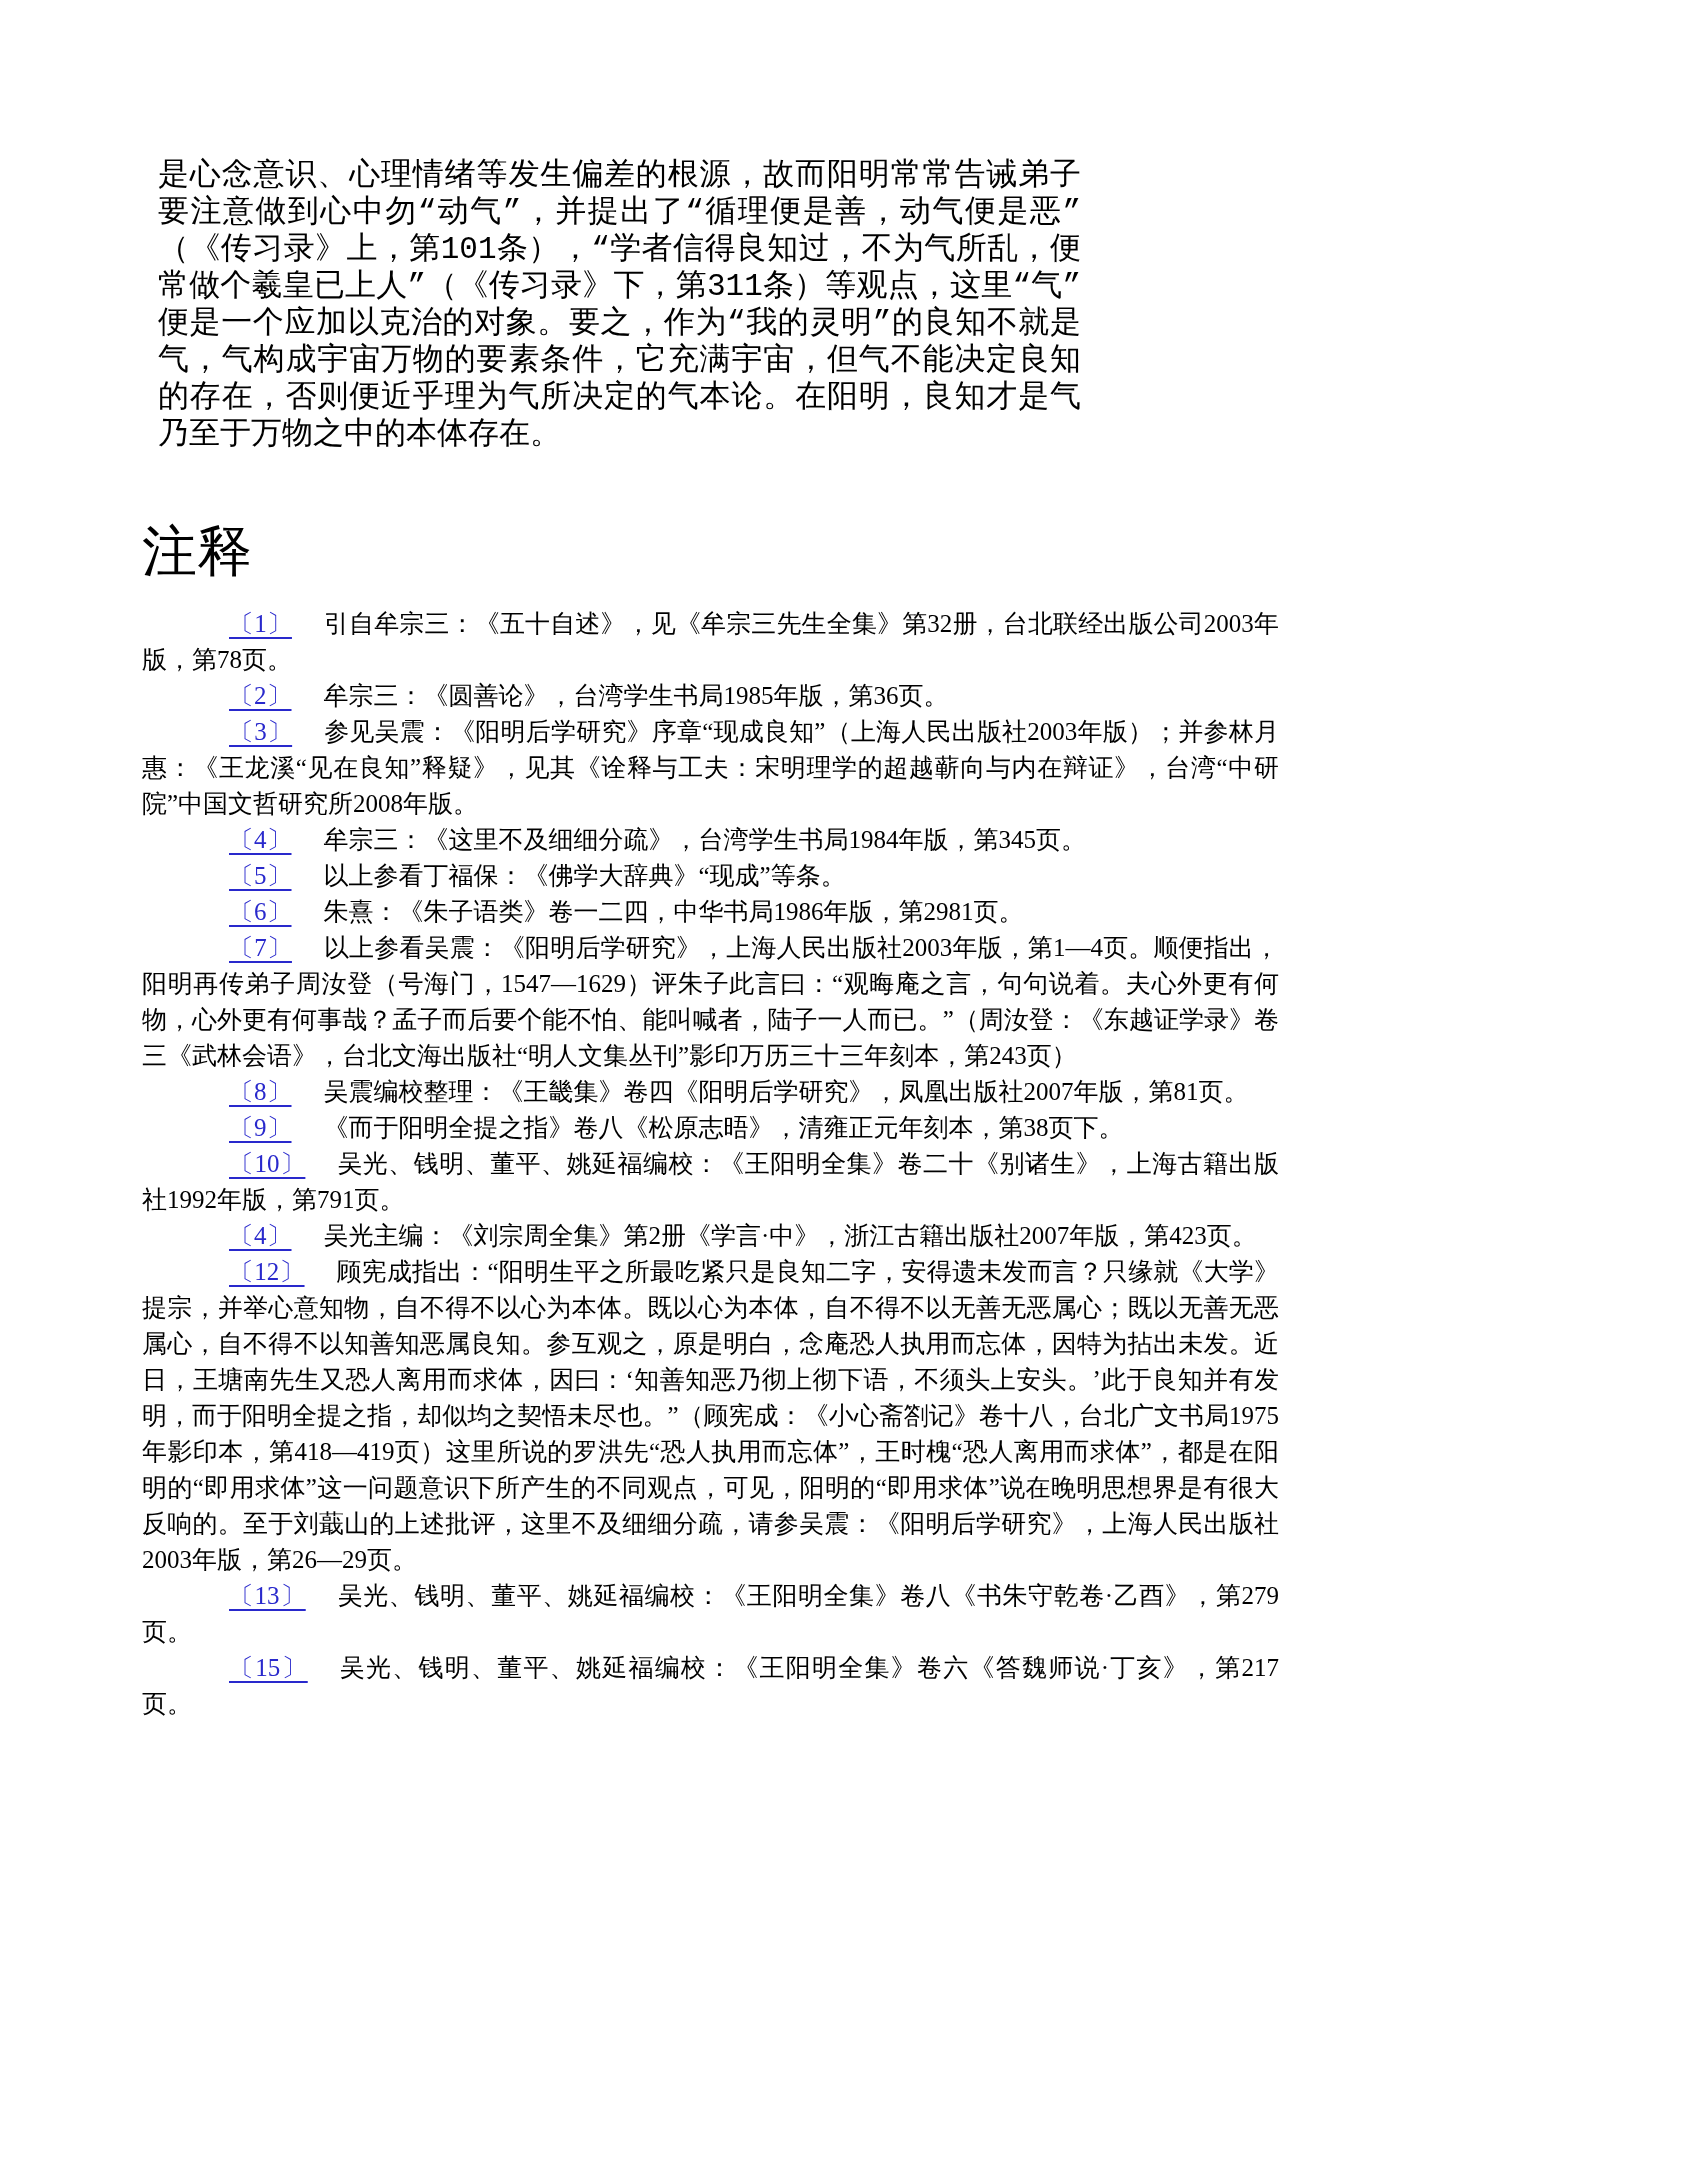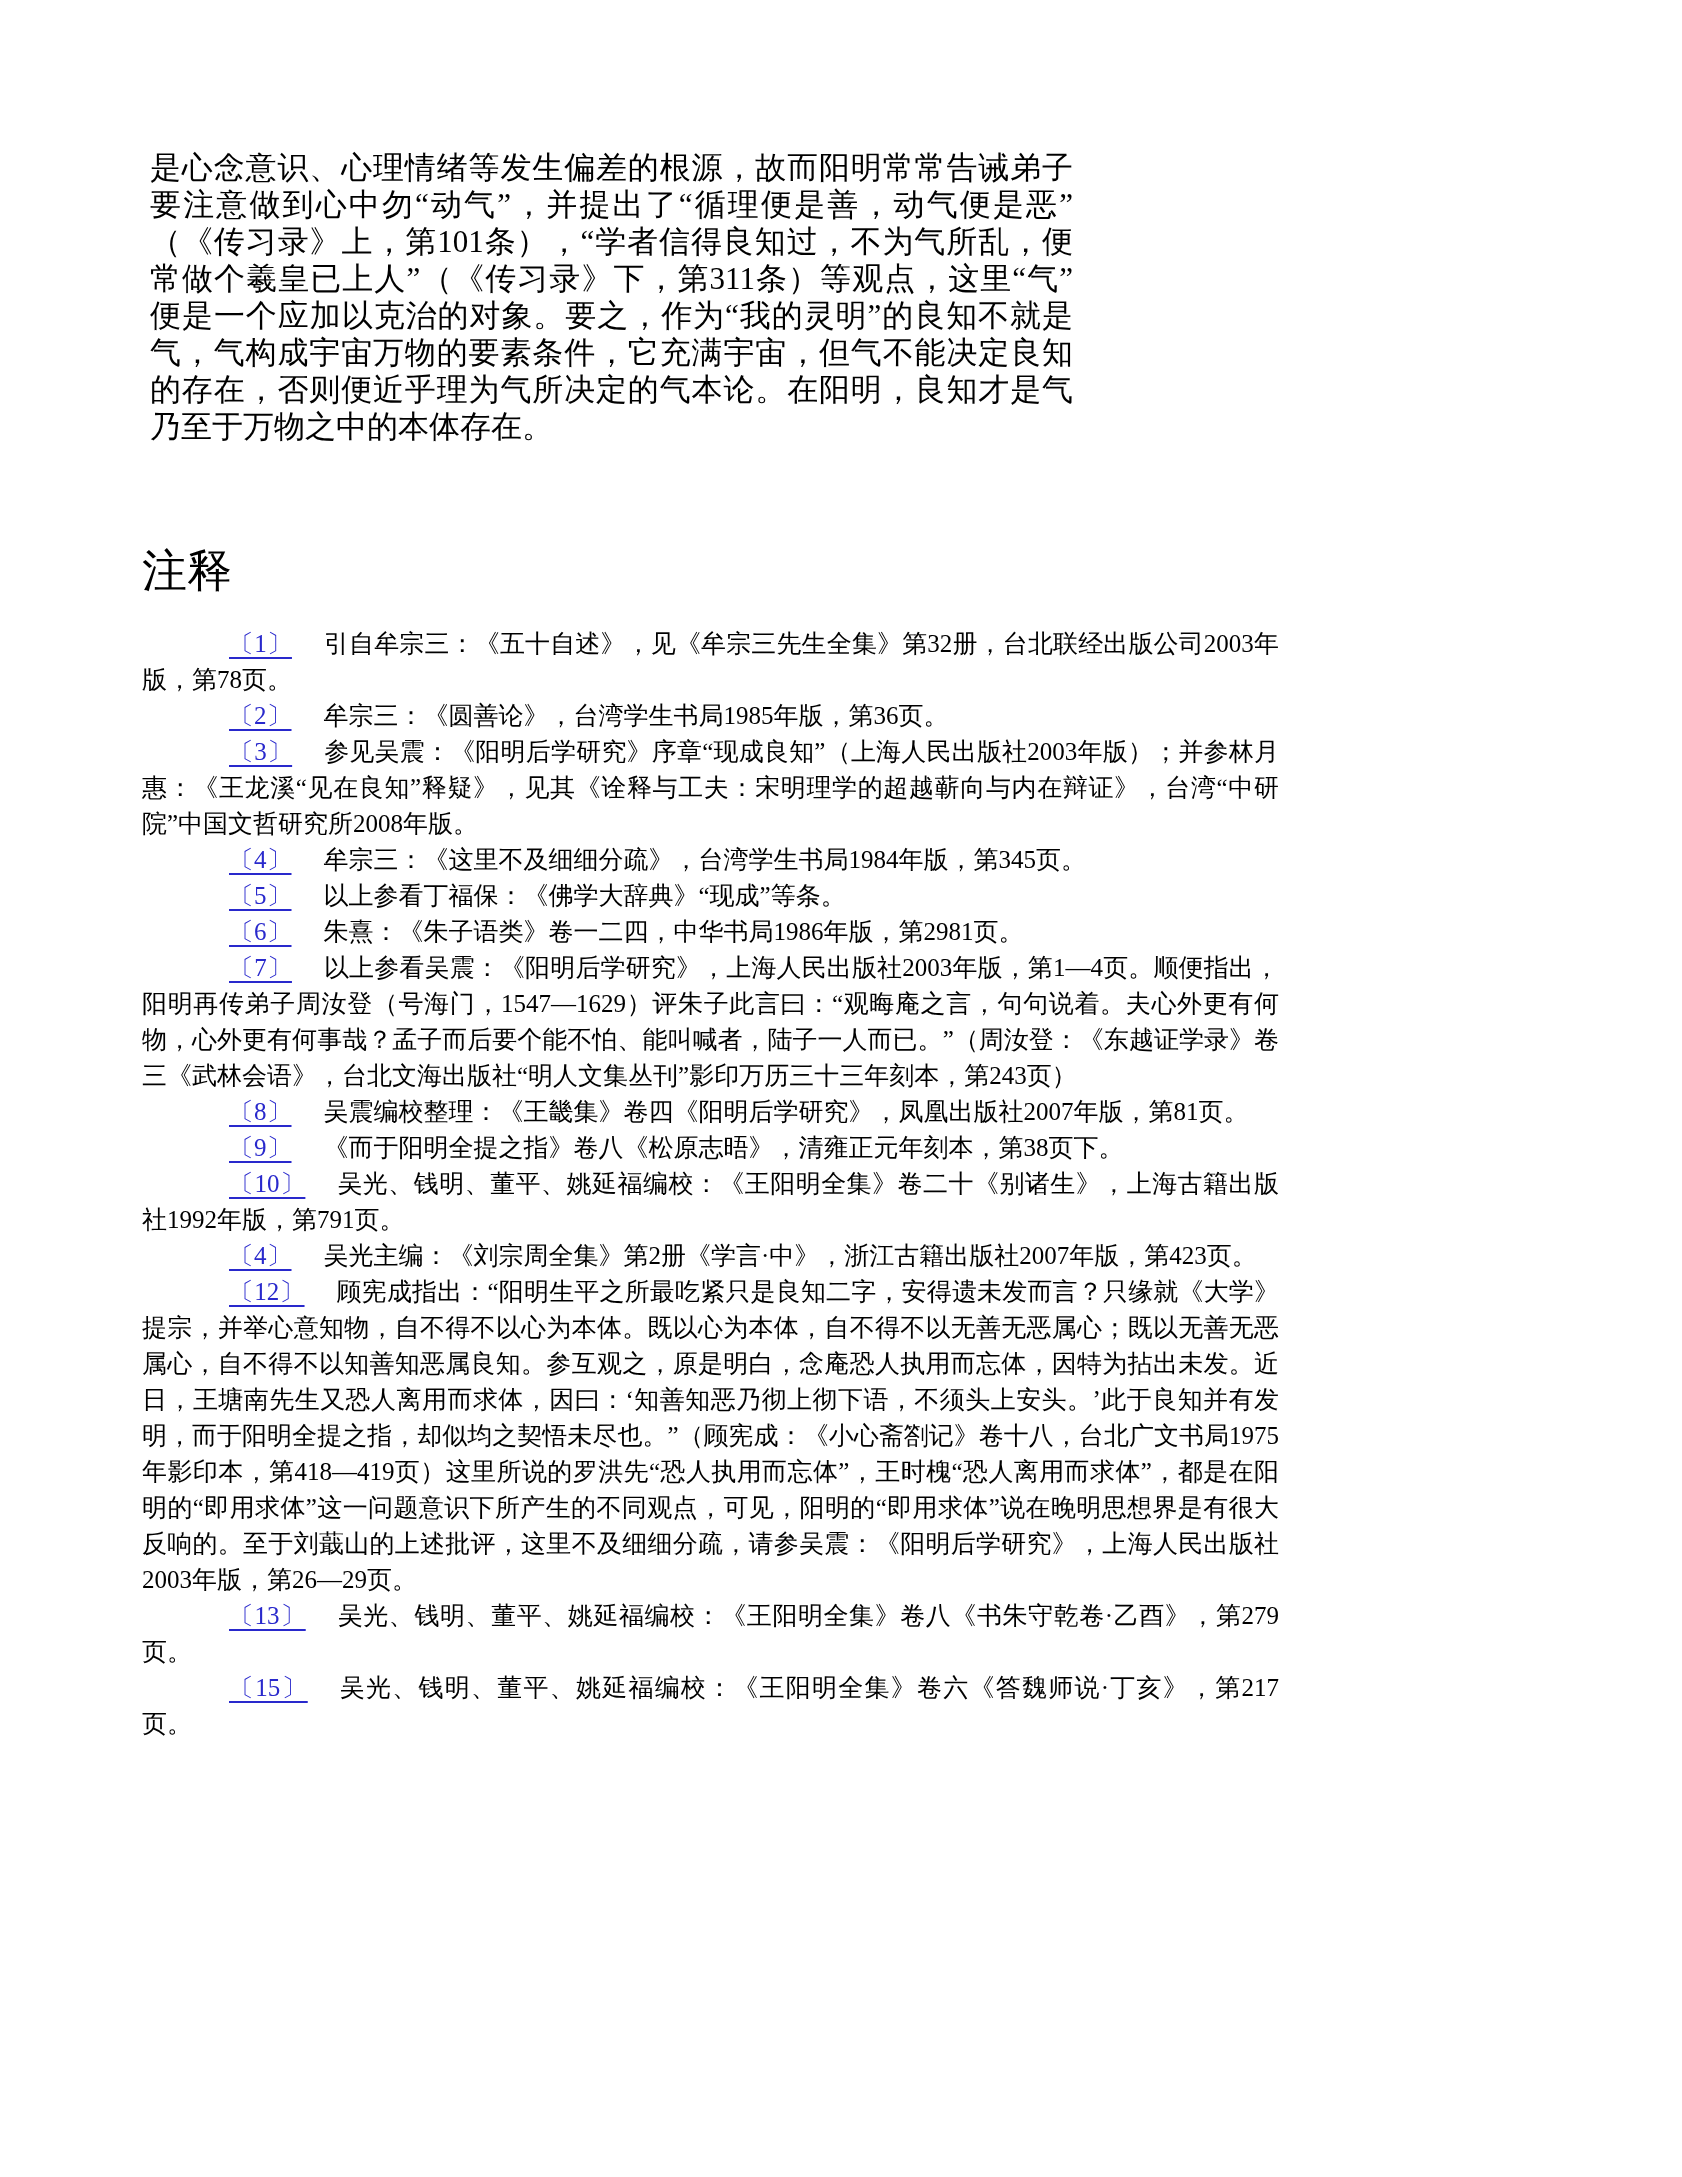--- a/index.html
+++ b/index.html
@@ -19,28 +19,29 @@
     position: absolute;
     left: 142px;
     top: 141px;
     width: 1137px;
   }
   .body-paragraph {
     width: 923px;
     font-size: 31px;
     line-height: 37px;
     text-align: justify;
-    margin: 8px;
+    margin: 16px;
     color: var(--text-color, #000000);
+    font-family: Liberation Mono, monospace;
   }
   .notes-heading {
-    font-size: 45px;
+    font-size: 55px;
     font-weight: normal;
     line-height: 57px;
-    margin: 98px 0 26px 0;
+    margin: 70px 0 26px 0;
     color: var(--text-color, #000000);
   }
   .footnotes {
     width: 1137px;
     font-size: 25px;
     line-height: 36px;
     text-align: justify;
     color: var(--text-color, #000000);
   }
   .footnote-item {

